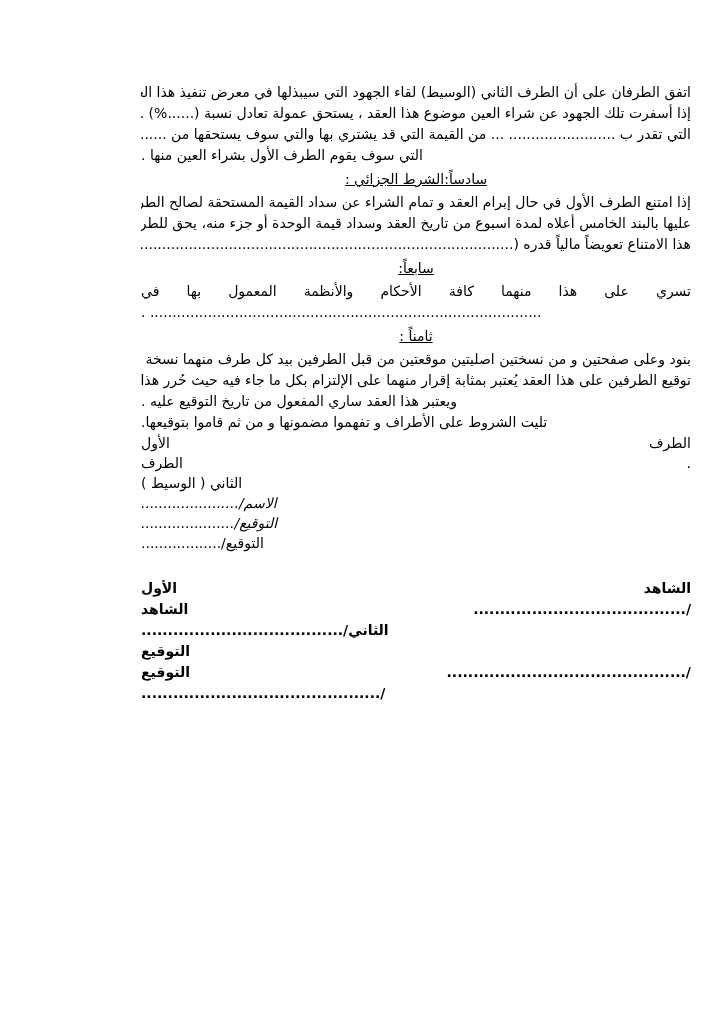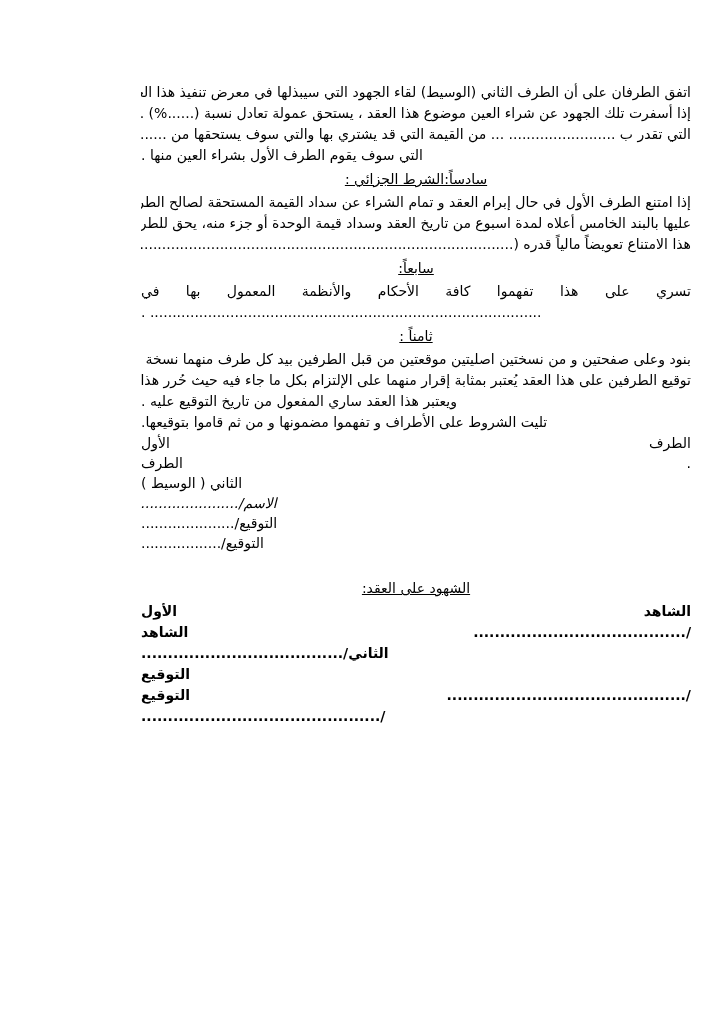--- a/index.html
+++ b/index.html
@@ -12,21 +12,21 @@
   .line{line-height:21px;white-space:nowrap;overflow:hidden;}
   .just{text-align:justify;text-align-last:justify;}
   .right{text-align:left;}
   .heading{font-weight:normal;text-align:center;line-height:21px;margin:3px 0 2px 0;}
   .heading .u{text-decoration:underline;}
   .flexrow{display:flex;justify-content:space-between;line-height:21px;}
   .wordsrow{display:flex;justify-content:space-between;line-height:21px;}
   .sig-block .line,.sig-block .flexrow{line-height:20px;}
   .ind1{margin-right:133px;font-style:italic;}
   .ind2{margin-right:178px;}
-  .ind3{margin-right:122px;}
+  .ind3{margin-right:122px;font-style:italic;}
   .ind4{margin-right:89px;}
   .witness-block{margin-top:25px;font-weight:bold;}
   .witness-block .line,.witness-block .flexrow{line-height:21px;}
   .leftpad{padding-right:10px;}
 </style>
 </head>
 <body>
 
 <div class="page">
 
@@ -48,21 +48,21 @@
   </div>
 
   <div class="heading">
     <span class="u">سابعاً:</span>
   </div>
 
   <div class="wordsrow">
     <span>تسري</span>
     <span>على</span>
     <span>هذا</span>
-    <span>تفهموا</span>
+    <span>منهما</span>
     <span>كافة</span>
     <span>الأحكام</span>
     <span>والأنظمة</span>
     <span>المعمول</span>
     <span>بها</span>
     <span>في</span>
   </div>
   <div class="line right">........................................................................................ .</div>
 
   <div class="heading">
@@ -85,23 +85,20 @@
       <span>.</span>
       <span class="leftpad">الطرف</span>
     </div>
     <div class="line right">الثاني ( الوسيط )</div>
     <div class="line right ind1">الاسم/......................</div>
     <div class="line right ind3">التوقيع/.....................</div>
     <div class="line right ind4">التوقيع/..................</div>
   </div>
 
   <div class="witness-block">
-    <div class="heading">
-      <span class="u">الشهود على العقد:</span>
-    </div>
     <div class="flexrow">
       <span>الشاهد</span>
       <span class="leftpad">الأول</span>
     </div>
     <div class="flexrow">
       <span>/........................................</span>
       <span class="leftpad">الشاهد</span>
     </div>
     <div class="line right">الثاني/......................................</div>
     <div class="line right">التوقيع</div>

